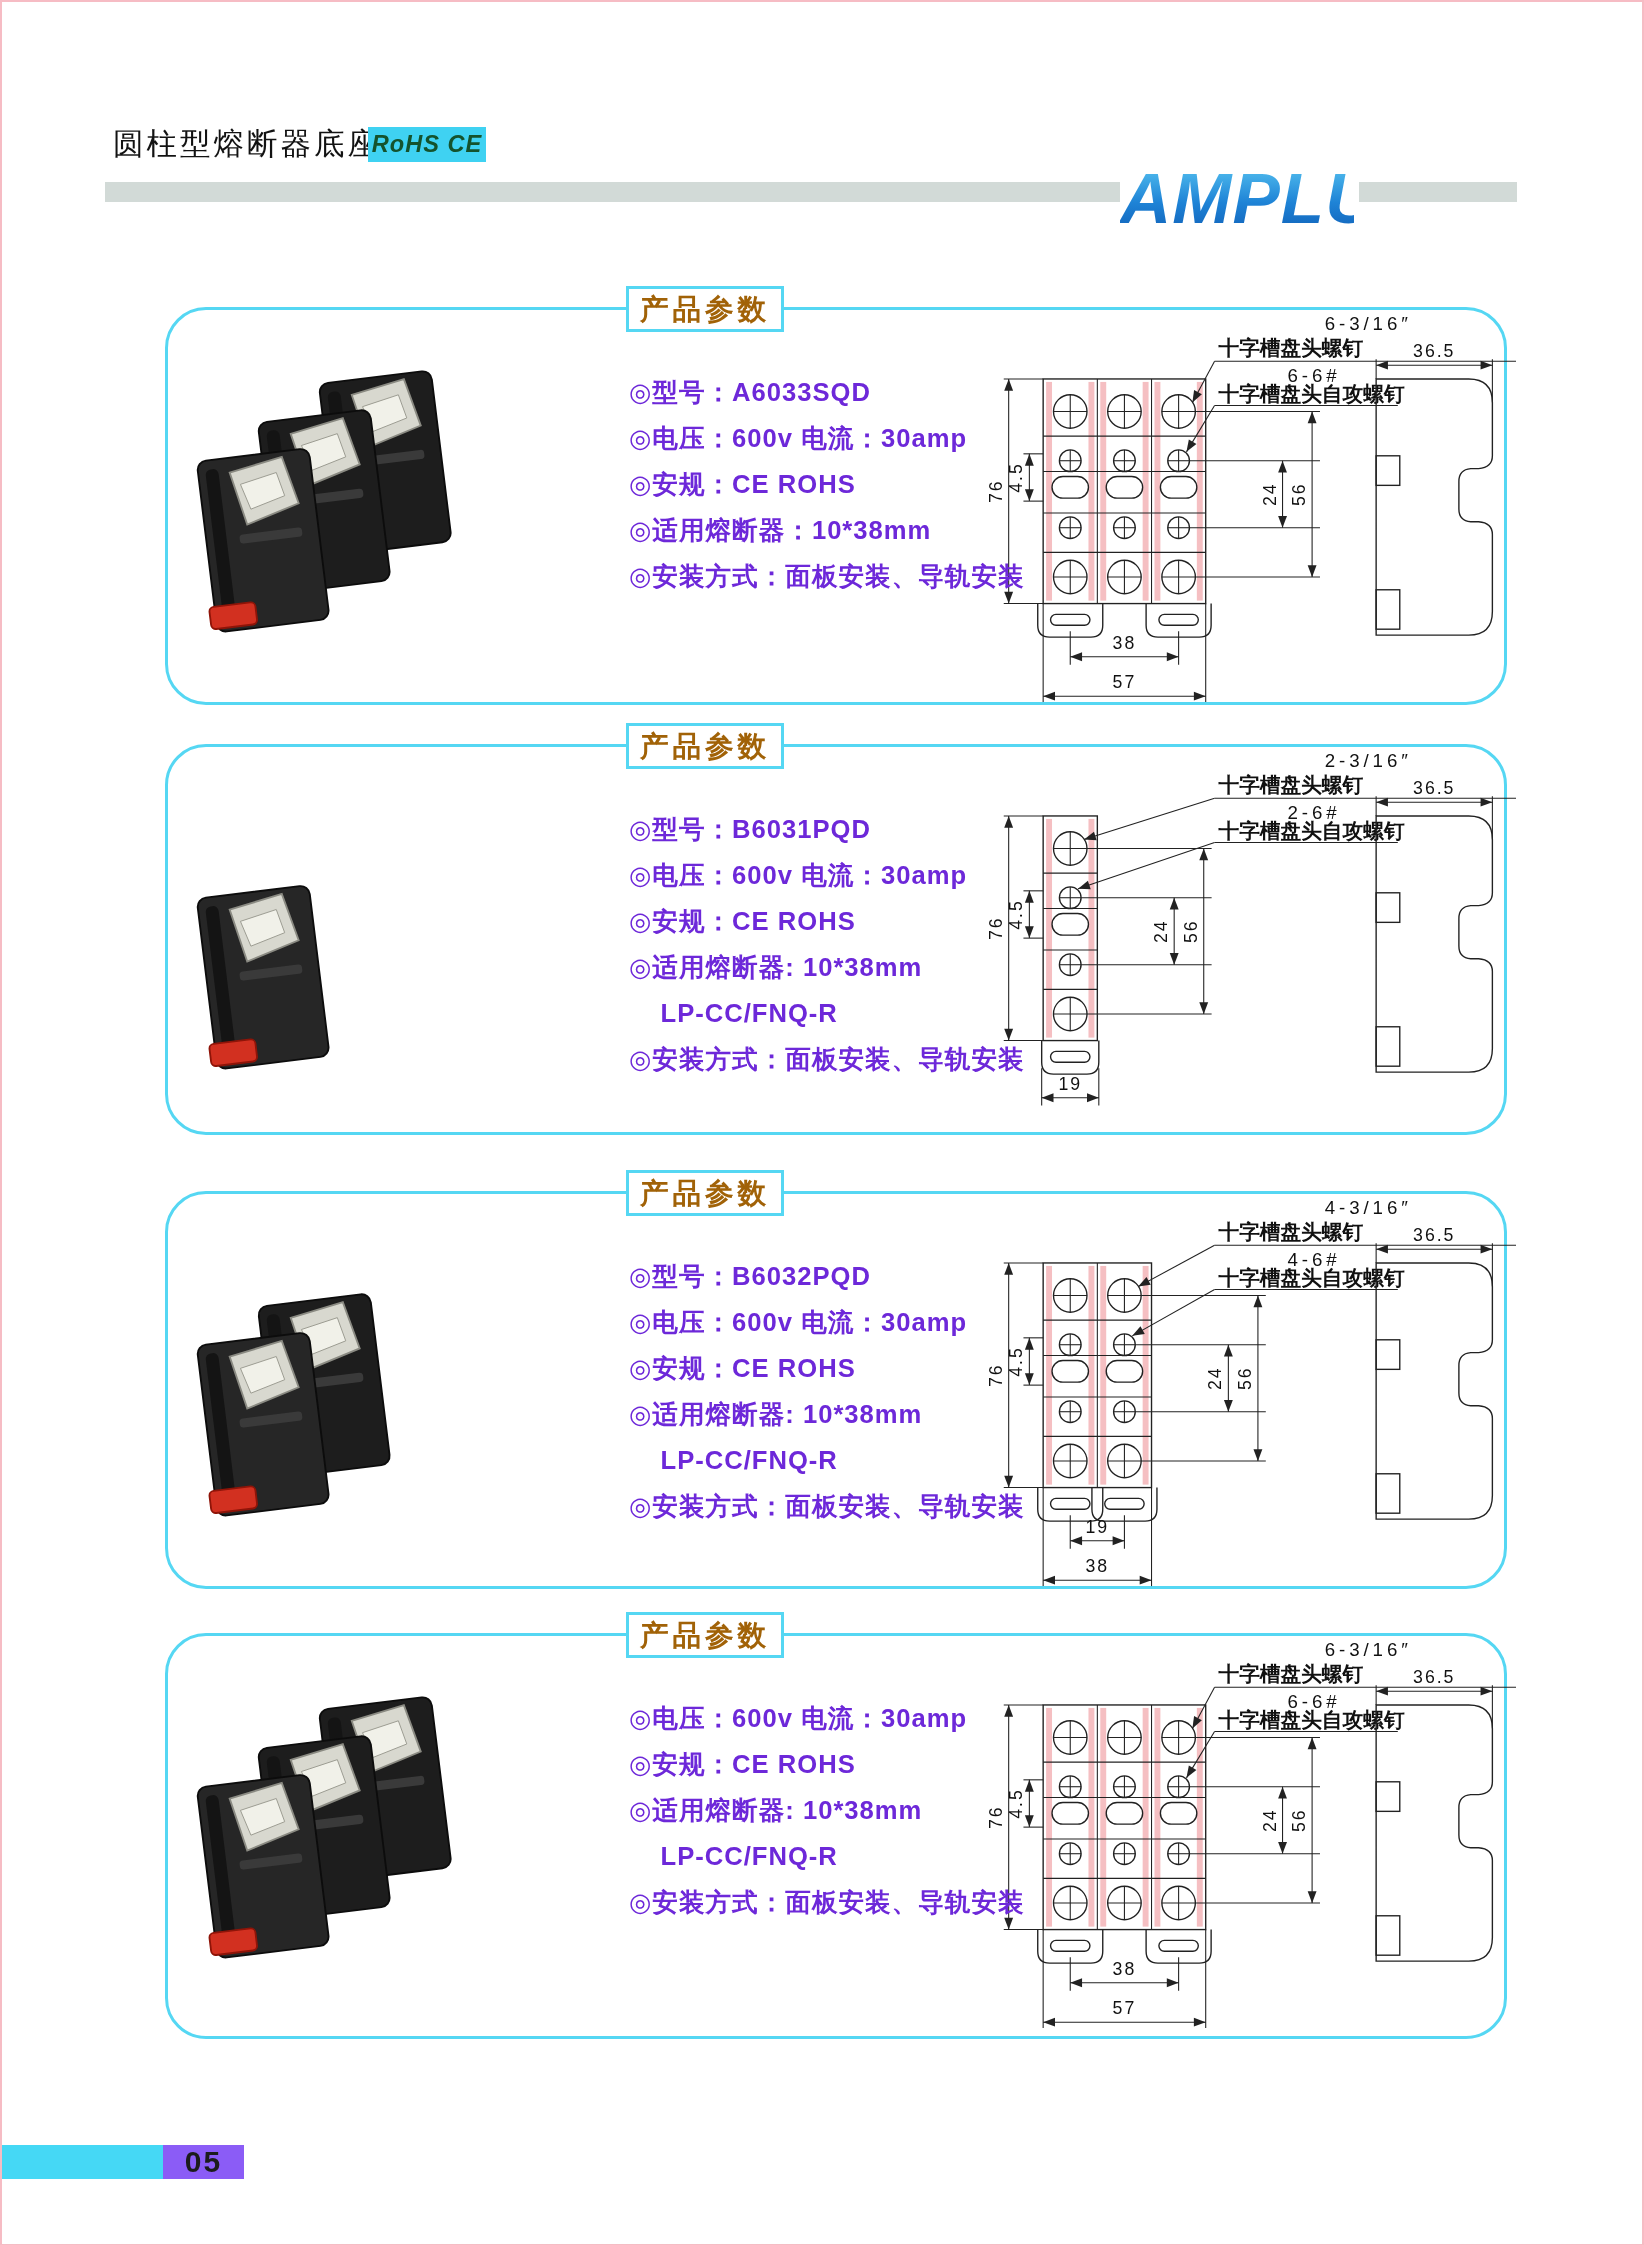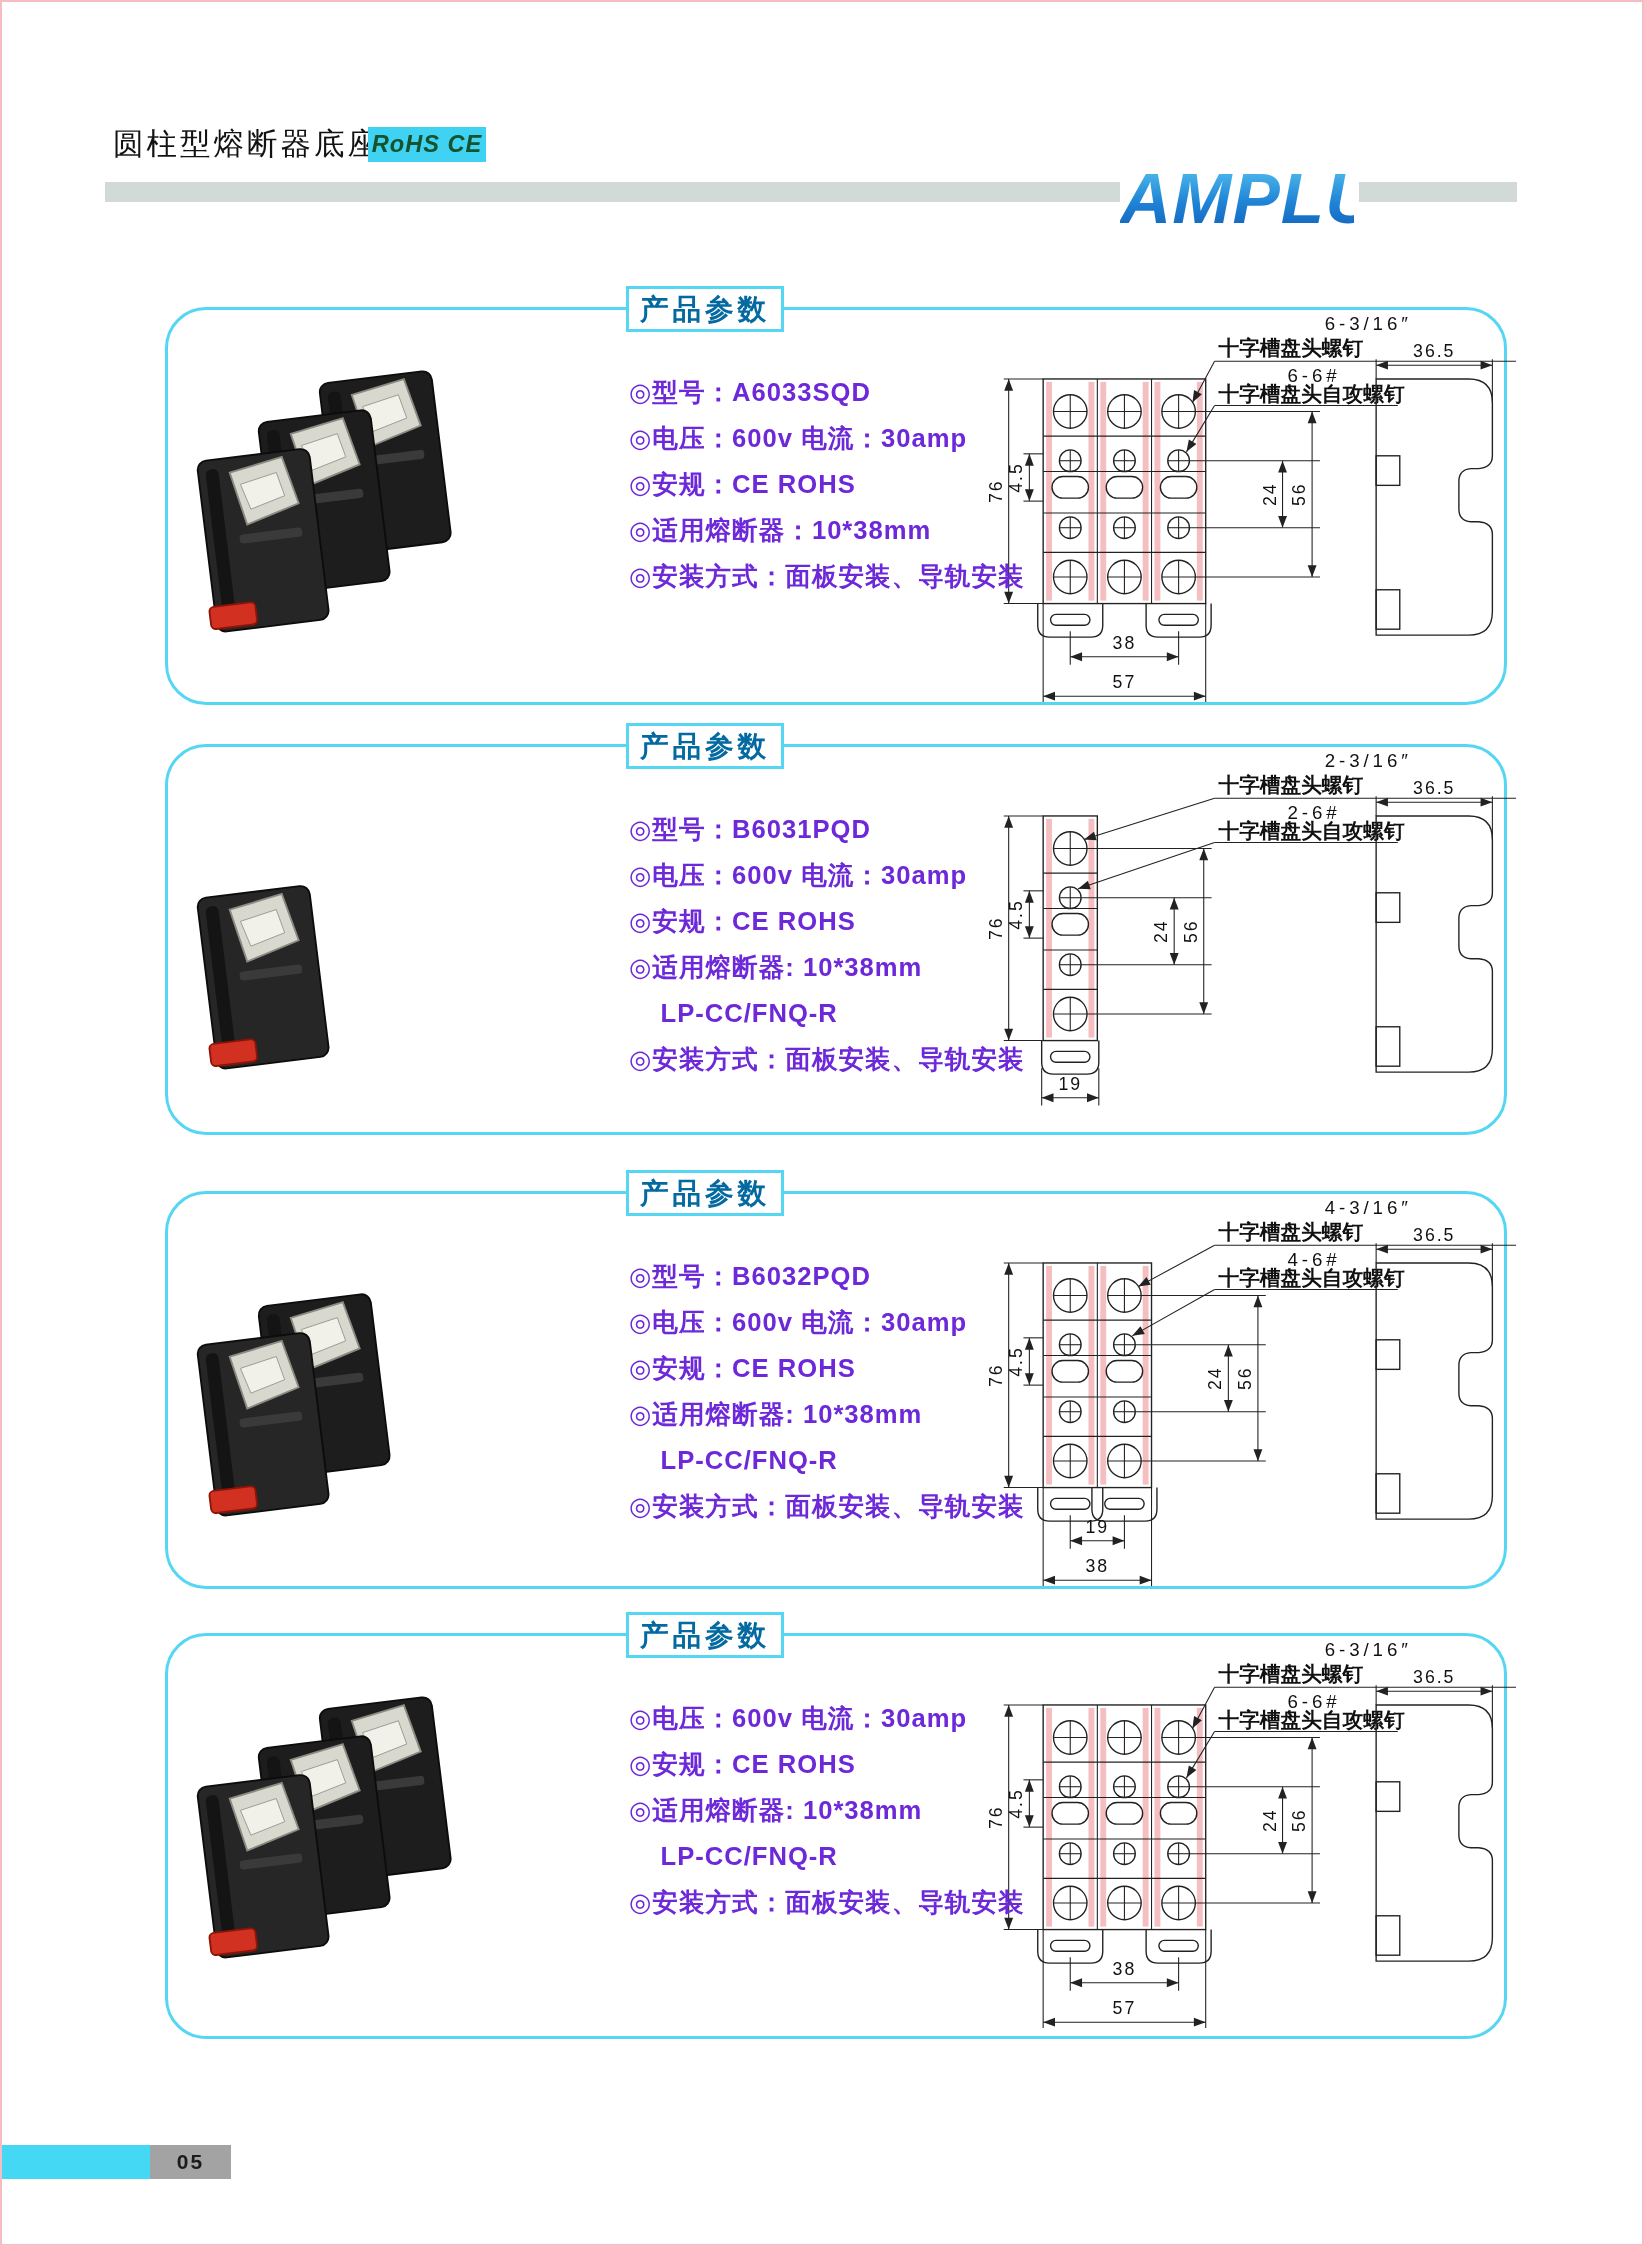--- a/index.html
+++ b/index.html
@@ -10,35 +10,35 @@
 .badge{position:absolute;left:366px;top:125px;width:118px;height:35px;background:#3fd2f2;color:#14532d;
   font-weight:bold;font-style:italic;font-size:23.6px;display:flex;align-items:center;justify-content:center;letter-spacing:1px}
 .bar{position:absolute;top:180px;height:19.7px;background:#d2dad7}
 .bar-left{left:103px;width:1015px}
 .bar-right{left:1357px;width:158px}
 .brand{position:absolute;left:1118px;top:156px;width:234px;text-align:center;font-size:71px;font-weight:bold;
   font-style:italic;letter-spacing:1px;background:linear-gradient(180deg,#5ecbf4 0%,#1e83d6 55%,#0f5cb4 100%);
   -webkit-background-clip:text;background-clip:text;color:transparent}
 .card{position:absolute;left:163px;width:1342px;border:3px solid #55d7f3;border-radius:41px;background:#fff}
 .card-title{position:absolute;left:458px;top:-23.6px;width:158px;height:46px;background:#fff;border:3px solid #55d7f3;
-  display:flex;align-items:center;justify-content:center;font-size:28.6px;font-weight:bold;letter-spacing:3.9px;color:#0369a1;z-index:2}
+  display:flex;align-items:center;justify-content:center;font-size:28.6px;font-weight:bold;letter-spacing:3.9px;color:#a16207;z-index:2}
 .specs{position:absolute;left:461px;top:59px;list-style:none;z-index:1}
 .specs li{font-size:25.6px;font-weight:bold;color:#6d28d9;height:46px;line-height:46px;letter-spacing:1px;white-space:nowrap}
 .specs li.cont{padding-left:31.5px}
 .photo{position:absolute;left:11.8px;top:37px}
 .draw{position:absolute;left:816px;top:0}
 svg text{font-family:"Liberation Sans","DejaVu Sans",sans-serif}
 .dt{font-size:18px;fill:#111;letter-spacing:2px}
 .nq{font-size:19px;fill:#111;letter-spacing:4px}
 .nt{font-size:21px;font-weight:bold;fill:#111}
 .ln{fill:none;stroke:#222;stroke-width:1.4}
 .dl{stroke:#222;stroke-width:1.1;fill:none}
 .footer-bar{position:absolute;left:0;top:2143px;width:161px;height:34px;background:#45d8f5}
-.page-num{position:absolute;left:148px;top:2143px;width:81px;height:34px;background:#a3a3a3;display:flex;
-  align-items:center;justify-content:center;font-size:21px;font-weight:bold;color:#1c1c1c;letter-spacing:2px}
+.page-num{position:absolute;left:161px;top:2143px;width:81px;height:34px;background:#8b5cf6;display:flex;
+  align-items:center;justify-content:center;font-size:30px;font-weight:bold;color:#1c1c1c;letter-spacing:2px}
 </style>
 </head>
 <body>
 
 <div class="page">
 
   <div class="title">圆柱型熔断器底座</div>
   <div class="badge">RoHS CE</div>
   <div class="bar bar-left"></div>
   <div class="brand">AMPLUM</div>

